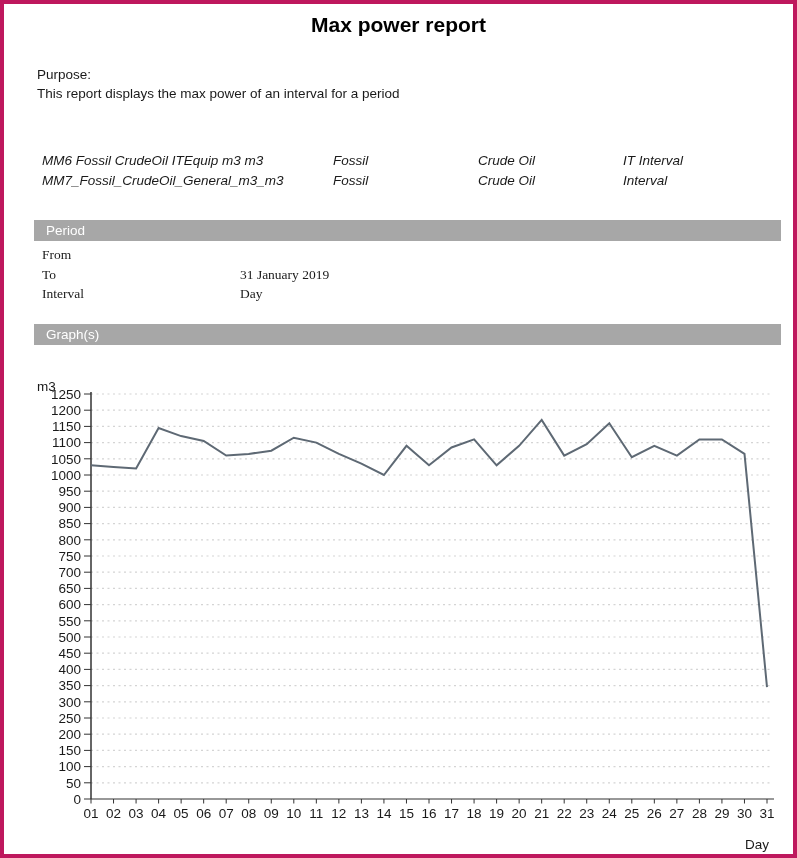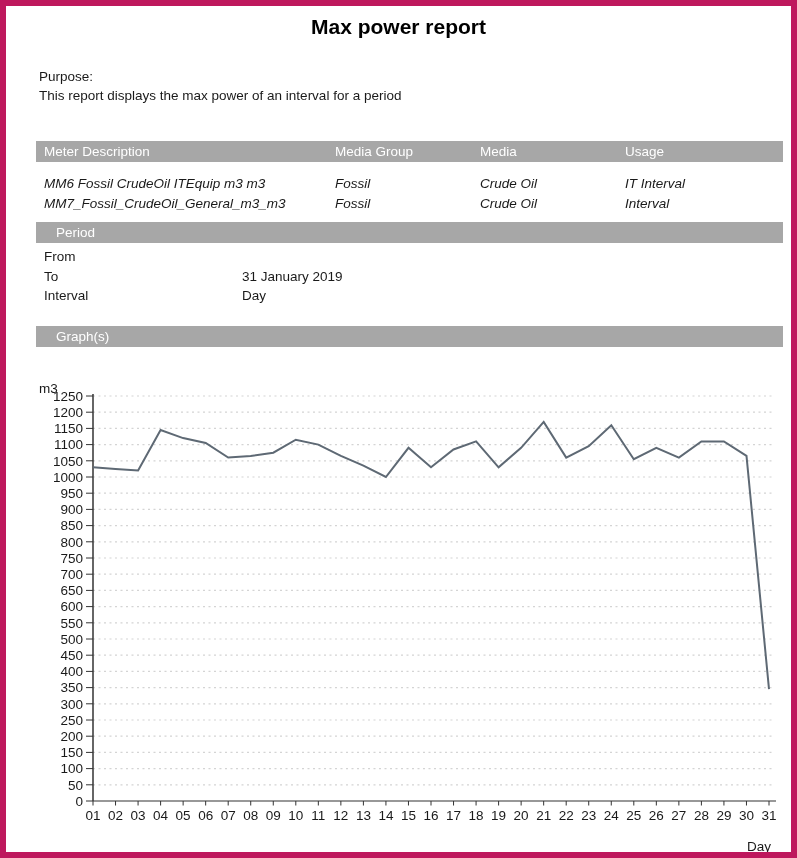--- a/index.html
+++ b/index.html
@@ -1,69 +1,63 @@
 <!DOCTYPE html>
 <html><head>
 <meta charset="utf-8">
 <style>
   html,body { margin:0; padding:0; background:#ffffff; }
   .page {
     position:relative;
     width:797px; height:858px;
     box-sizing:border-box;
-    border:6px solid #be185d;
+    border:4px solid #be185d;
     background:#ffffff;
     font-family:"Liberation Sans", sans-serif;
     color:#1a1a1a;
     overflow:hidden;
   }
   .title {
     position:absolute; top:9px; left:0; width:100%;
     text-align:center; font-size:21px; font-weight:bold; color:#000;
   }
   .purpose { position:absolute; top:61px; left:33px; font-size:13.5px; line-height:19px; }
   .meter-table { position:absolute; top:135px; left:30px; width:747px; font-size:13.5px; }
   .grid4 { display:grid; grid-template-columns:291px 145px 145px 1fr; }
   .bar-row { background:#a7a7a7; color:#ffffff; height:21px; line-height:21px; }
   .bar-row > div, .mt-row > div { padding-left:8px; }
   .mt-body { padding-top:12px;font-style:italic; }
   .mt-row { height:20px; line-height:20px; }
   .section-bar {
     position:absolute; left:30px; width:747px; height:21px;
     background:#a7a7a7; color:#ffffff; font-size:13.5px; line-height:21px;
-    padding-left:20px; box-sizing:border-box;
+    padding-left:12px; box-sizing:border-box;
   }
   .period-bar { top:216px; }
   .graphs-bar { top:320px; }
   .period-rows { position:absolute; top:241px; left:30px; width:747px; font-size:13.5px; }
   .p-row { display:grid; grid-template-columns:198px 1fr; height:19.5px; line-height:19.5px; }
-  .p-row > div { padding-left:8px; }
+  .p-row > div { padding-left:8px;font-family:Liberation Serif, serif; }
   .y-axis-title { position:absolute; top:375px; left:33px; font-size:13.5px; }
   .x-axis-title { position:absolute; top:833px; left:697px; width:68px; text-align:right; font-size:13.5px; }
   .chart-svg { position:absolute; top:350px; left:0; }
 </style>
 </head>
 <body>
 
 <div class="page">
 
   <div class="title">Max power report</div>
 
   <div class="purpose">
     <div>Purpose:</div>
     <div>This report displays the max power of an interval for a period</div>
   </div>
 
   <div class="meter-table">
-    <div class="grid4 bar-row">
-      <div>Meter Description</div>
-      <div>Media Group</div>
-      <div>Media</div>
-      <div>Usage</div>
-    </div>
     <div class="mt-body">
       <div class="grid4 mt-row">
         <div>MM6 Fossil CrudeOil ITEquip m3 m3</div>
         <div>Fossil</div>
         <div>Crude Oil</div>
         <div>IT Interval</div>
       </div>
       <div class="grid4 mt-row">
         <div>MM7_Fossil_CrudeOil_General_m3_m3</div>
         <div>Fossil</div>

